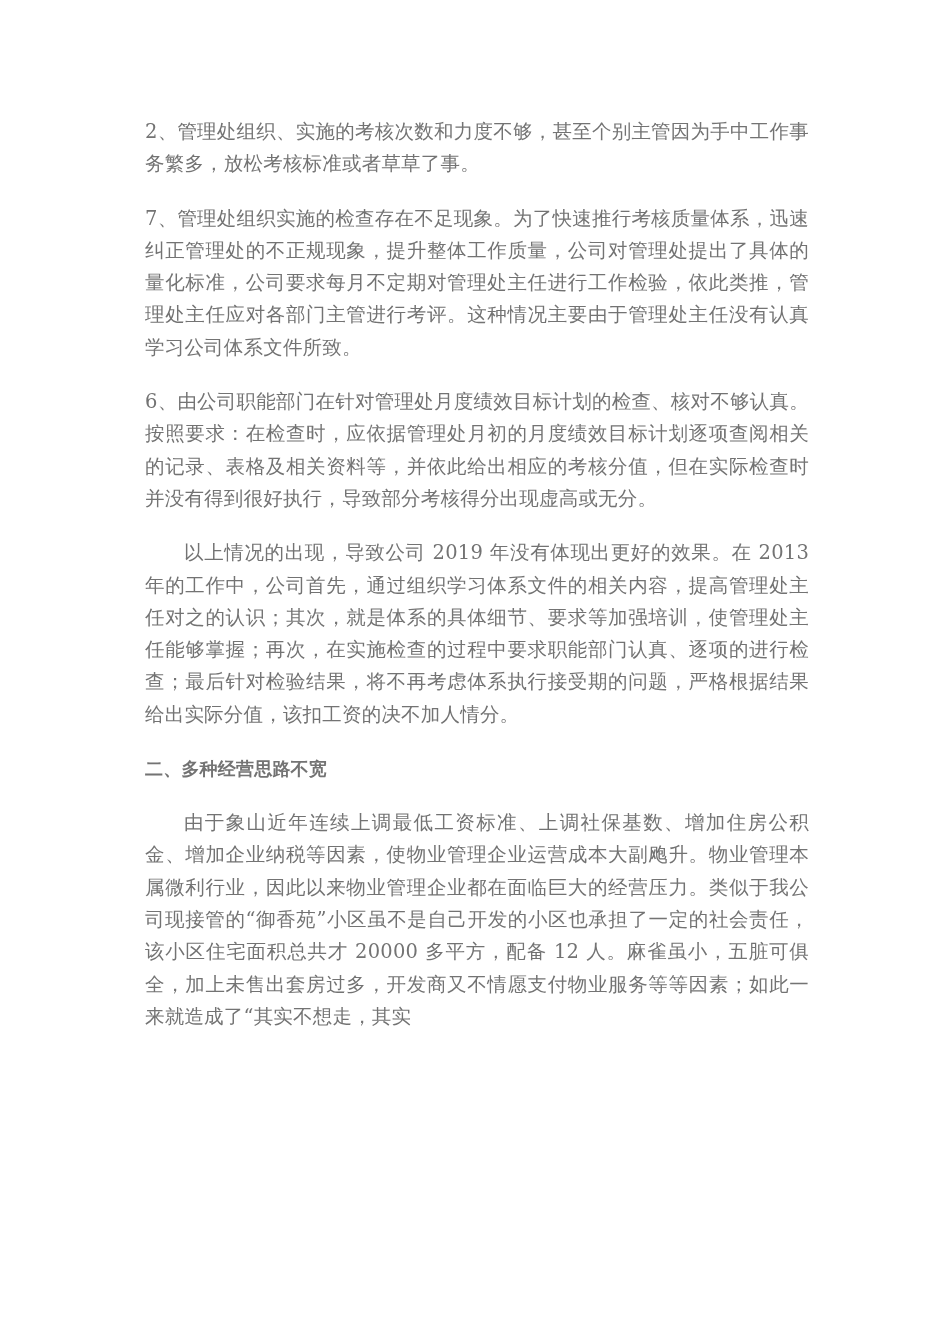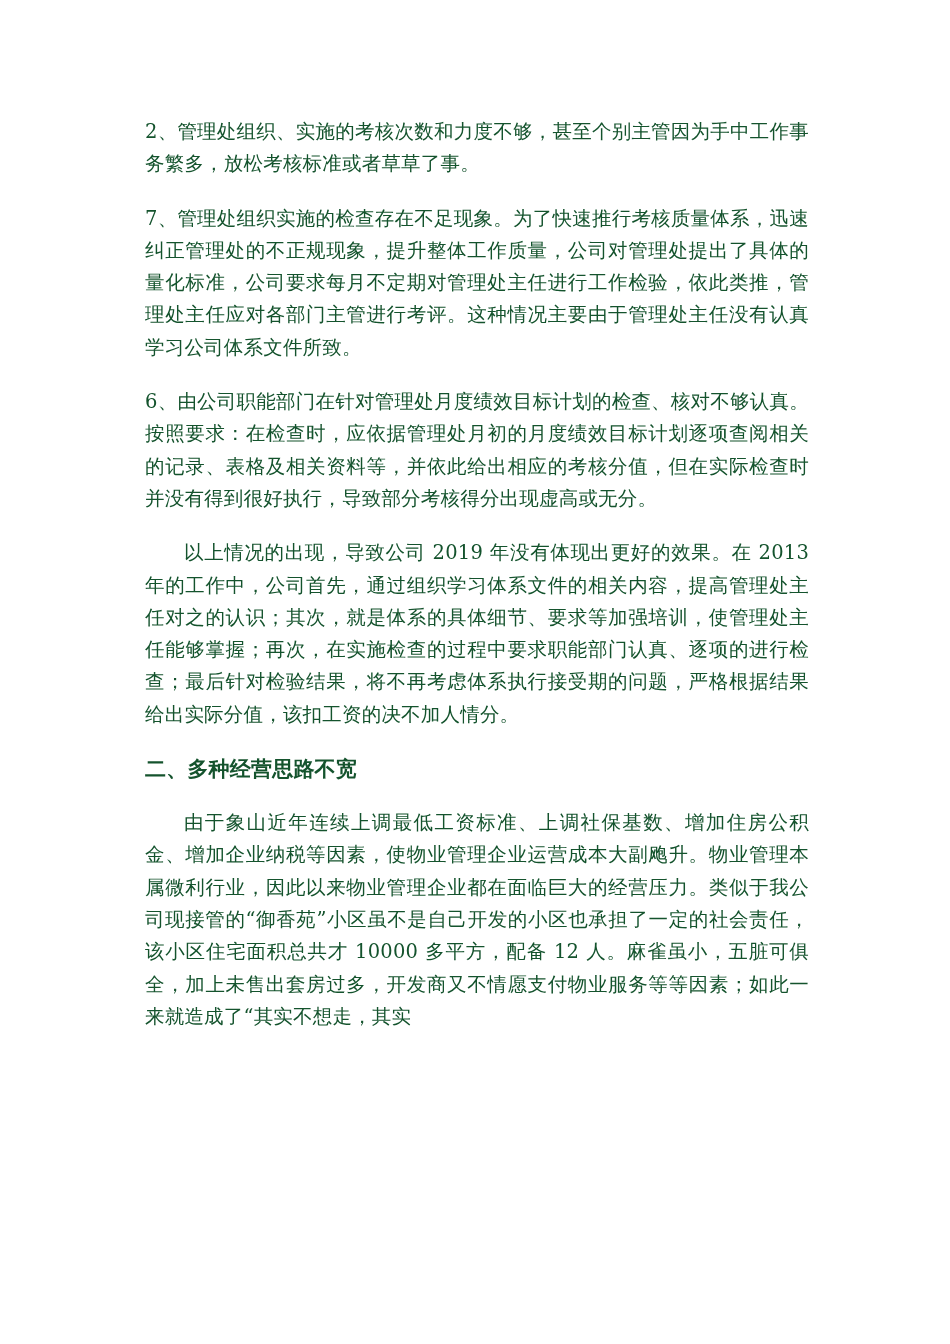--- a/index.html
+++ b/index.html
@@ -11,45 +11,45 @@
       width: 950px;
       height: 1344px;
       overflow: hidden;
       position: relative;
     }
     .page {
       position: absolute;
       left: 145px;
       top: 116px;
       width: 664px;
-      color: #14532d;
+      color: #737373;
       font-family: "DejaVu Serif", "Liberation Serif", serif;
       font-size: 19.5px;
       line-height: 32.3px;
       letter-spacing: 0.2px;
     }
     .para {
       margin: 0 0 22px 0;
       text-align: justify;
       text-justify: inter-character;
     }
     .para.indent {
       text-indent: 2em;
     }
     .heading {
       font-family: "DejaVu Sans", "Liberation Sans", sans-serif;
       font-weight: bold;
-      font-size: 21px;
+      font-size: 18px;
       line-height: 32px;
       margin: 8px 0 22px 0;
     }
   </style>
 </head>
 <body>
 
 <div class="page">
   <p class="para">2、管理处组织、实施的考核次数和力度不够，甚至个别主管因为手中工作事务繁多，放松考核标准或者草草了事。</p>
   <p class="para">7、管理处组织实施的检查存在不足现象。为了快速推行考核质量体系，迅速纠正管理处的不正规现象，提升整体工作质量，公司对管理处提出了具体的量化标准，公司要求每月不定期对管理处主任进行工作检验，依此类推，管理处主任应对各部门主管进行考评。这种情况主要由于管理处主任没有认真学习公司体系文件所致。</p>
   <p class="para">6、由公司职能部门在针对管理处月度绩效目标计划的检查、核对不够认真。按照要求：在检查时，应依据管理处月初的月度绩效目标计划逐项查阅相关的记录、表格及相关资料等，并依此给出相应的考核分值，但在实际检查时并没有得到很好执行，导致部分考核得分出现虚高或无分。</p>
   <p class="para indent">以上情况的出现，导致公司 2019 年没有体现出更好的效果。在 2013 年的工作中，公司首先，通过组织学习体系文件的相关内容，提高管理处主任对之的认识；其次，就是体系的具体细节、要求等加强培训，使管理处主任能够掌握；再次，在实施检查的过程中要求职能部门认真、逐项的进行检查；最后针对检验结果，将不再考虑体系执行接受期的问题，严格根据结果给出实际分值，该扣工资的决不加人情分。</p>
   <h2 class="heading">二、多种经营思路不宽</h2>
-  <p class="para indent">由于象山近年连续上调最低工资标准、上调社保基数、增加住房公积金、增加企业纳税等因素，使物业管理企业运营成本大副飑升。物业管理本属微利行业，因此以来物业管理企业都在面临巨大的经营压力。类似于我公司现接管的“御香苑”小区虽不是自己开发的小区也承担了一定的社会责任，该小区住宅面积总共才 10000 多平方，配备 12 人。麻雀虽小，五脏可俱全，加上未售出套房过多，开发商又不情愿支付物业服务等等因素；如此一来就造成了“其实不想走，其实</p>
+  <p class="para indent">由于象山近年连续上调最低工资标准、上调社保基数、增加住房公积金、增加企业纳税等因素，使物业管理企业运营成本大副飑升。物业管理本属微利行业，因此以来物业管理企业都在面临巨大的经营压力。类似于我公司现接管的“御香苑”小区虽不是自己开发的小区也承担了一定的社会责任，该小区住宅面积总共才 20000 多平方，配备 12 人。麻雀虽小，五脏可俱全，加上未售出套房过多，开发商又不情愿支付物业服务等等因素；如此一来就造成了“其实不想走，其实</p>
 </div>
 
 </body></html>

